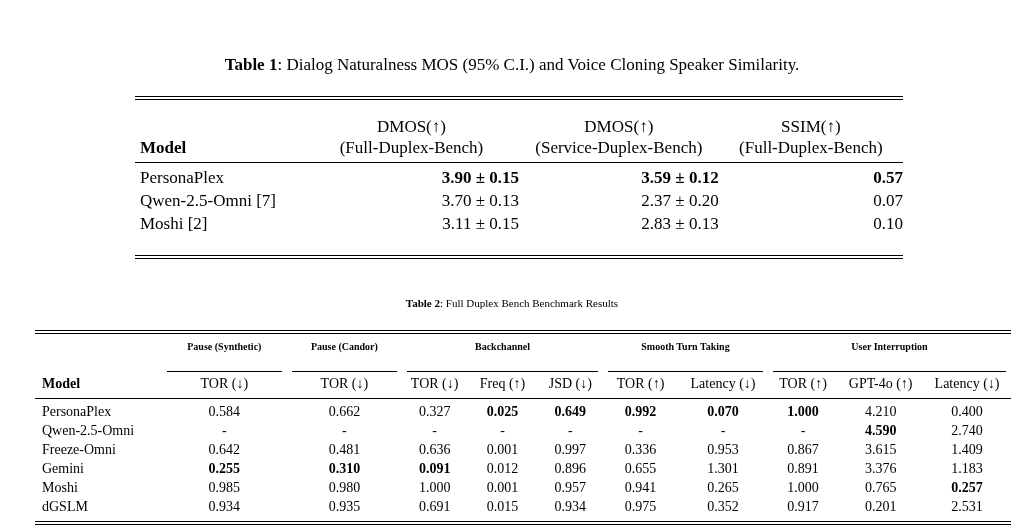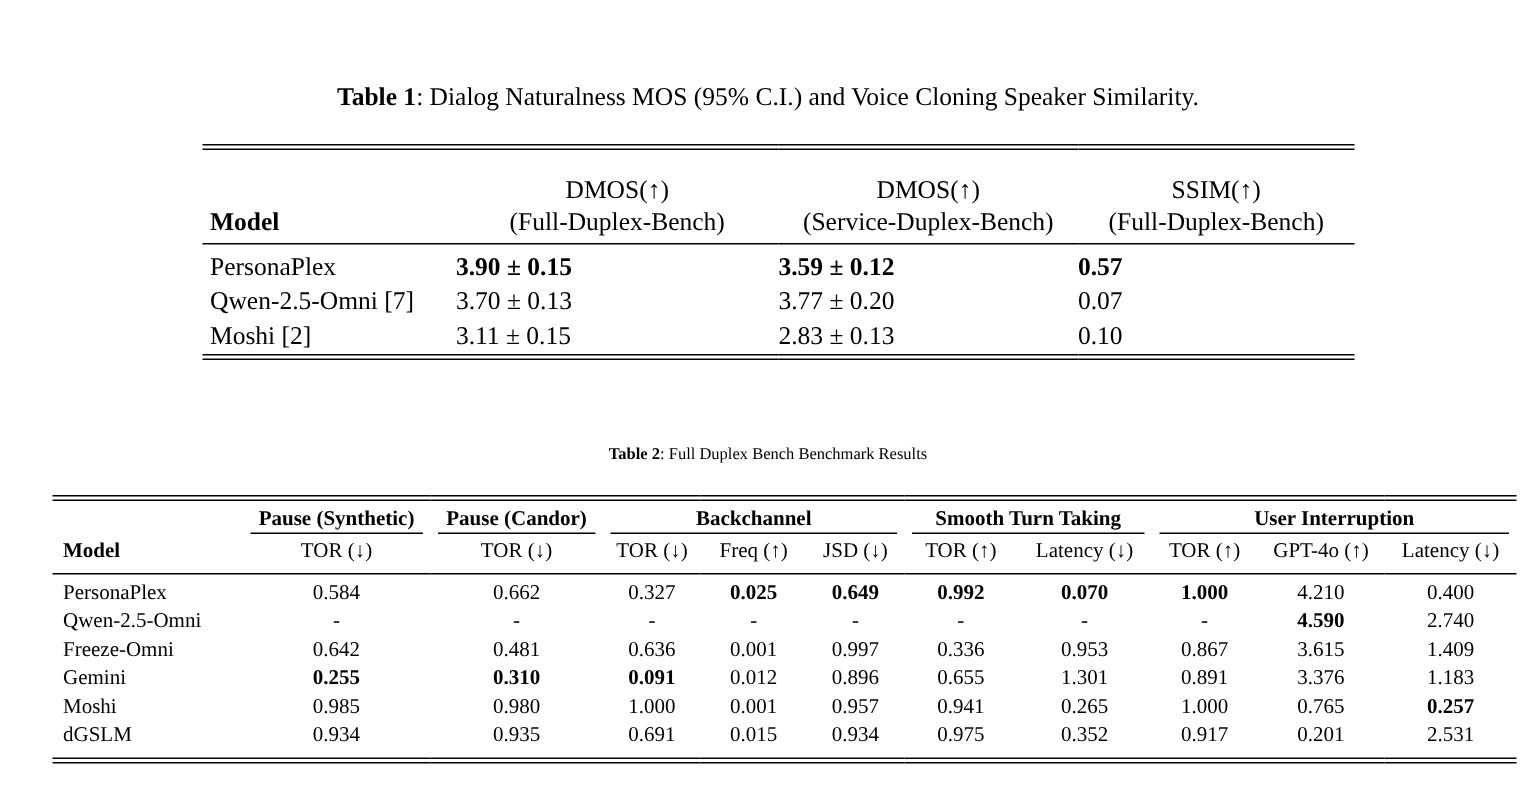--- a/index.html
+++ b/index.html
@@ -32,37 +32,37 @@
     font-size: 17px;
   }
   .t1 thead th {
     border-bottom: 1.5px solid #000;
     font-weight: normal; text-align: center;
     vertical-align: bottom;
     padding: 16px 0 4px;
     line-height: 21px;
   }
   .t1 thead th.model-th { text-align: left; font-weight: bold; padding-left: 5px; }
-  .t1 td { text-align: left; height: 23px; line-height: 23px; }
+  .t1 td { text-align: right; height: 23px; line-height: 23px; }
   .t1 td.model-col { text-align: left; padding-left: 5px; }
   .t1 tbody tr:first-child td { padding-top: 3px; }
-  .t1 tbody tr:last-child td { padding-bottom: 1px; }
+  .t1 tbody tr:last-child td { padding-bottom: 20px; }
 
   
   .t2-wrap { position: absolute; left: 35px; top: 330px; width: 976px; }
   .t2 {
     border-top: 4px double #000;
     border-bottom: 4px double #000;
     font-size: 14px;
   }
   .t2 .group-th { padding: 4px 5px 0; font-weight: bold; vertical-align: top; }
   .t2 .group-label {
     border-bottom: 1px solid #000;
-    padding: 0 0 0; text-align: center;
-    font-size: 14px; line-height: 17px;
+    padding: 0 0 16px; text-align: center;
+    font-size: 10px; line-height: 17px;
     white-space: nowrap;
   }
   .t2 .sub-th {
     font-weight: normal; text-align: center;
     border-bottom: 1.5px solid #000;
     padding: 4px 0 6px; line-height: 16px;
     white-space: nowrap;
   }
   .t2 th.model-th {
     text-align: left; font-weight: bold;
@@ -112,21 +112,21 @@
       <tbody>
           <tr>
             <td class="model-col">PersonaPlex</td>
             <td class="bold">3.90 ± 0.15</td>
             <td class="bold">3.59 ± 0.12</td>
             <td class="bold">0.57</td>
           </tr>
           <tr>
             <td class="model-col">Qwen-2.5-Omni [7]</td>
             <td>3.70 ± 0.13</td>
-            <td>3.77 ± 0.20</td>
+            <td>2.37 ± 0.20</td>
             <td>0.07</td>
           </tr>
           <tr>
             <td class="model-col">Moshi [2]</td>
             <td>3.11 ± 0.15</td>
             <td>2.83 ± 0.13</td>
             <td>0.10</td>
           </tr>
         </tbody>
     </table>

